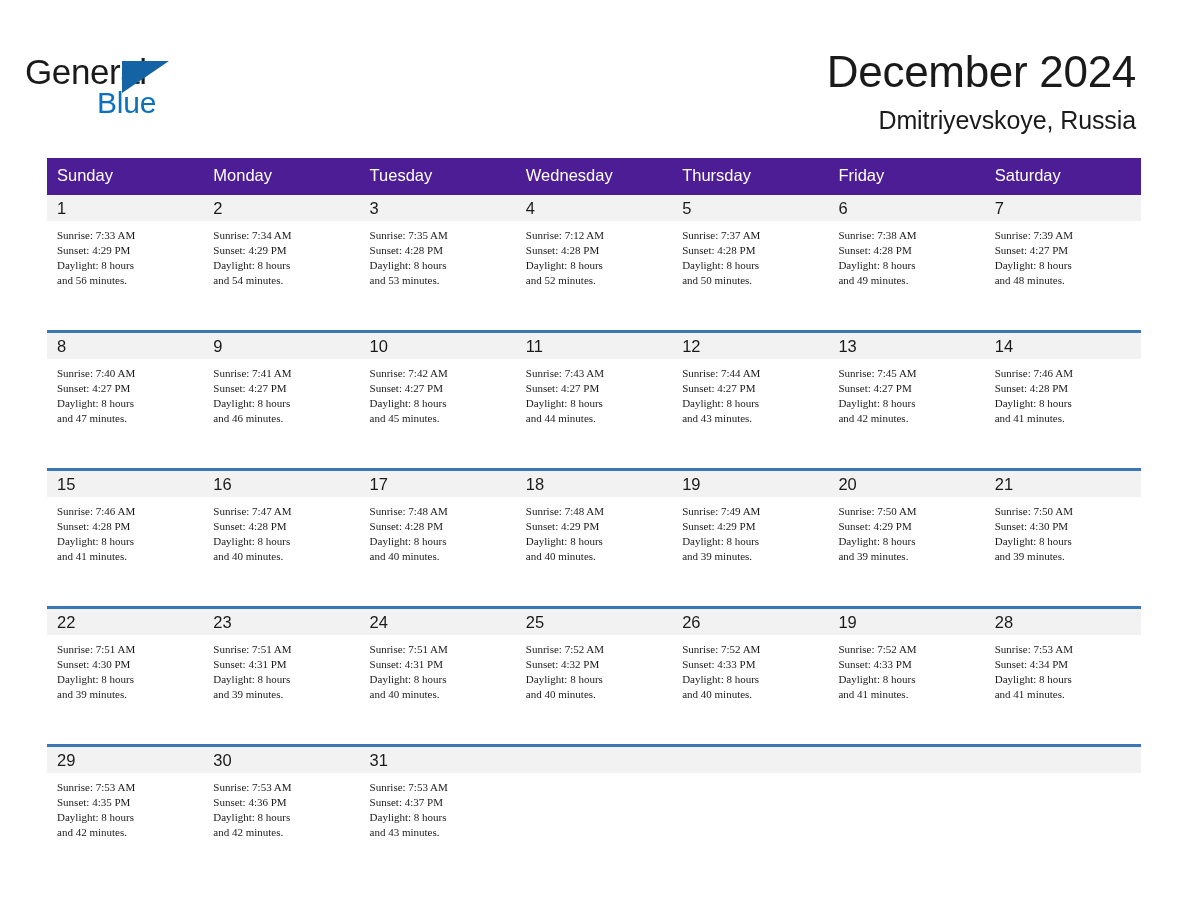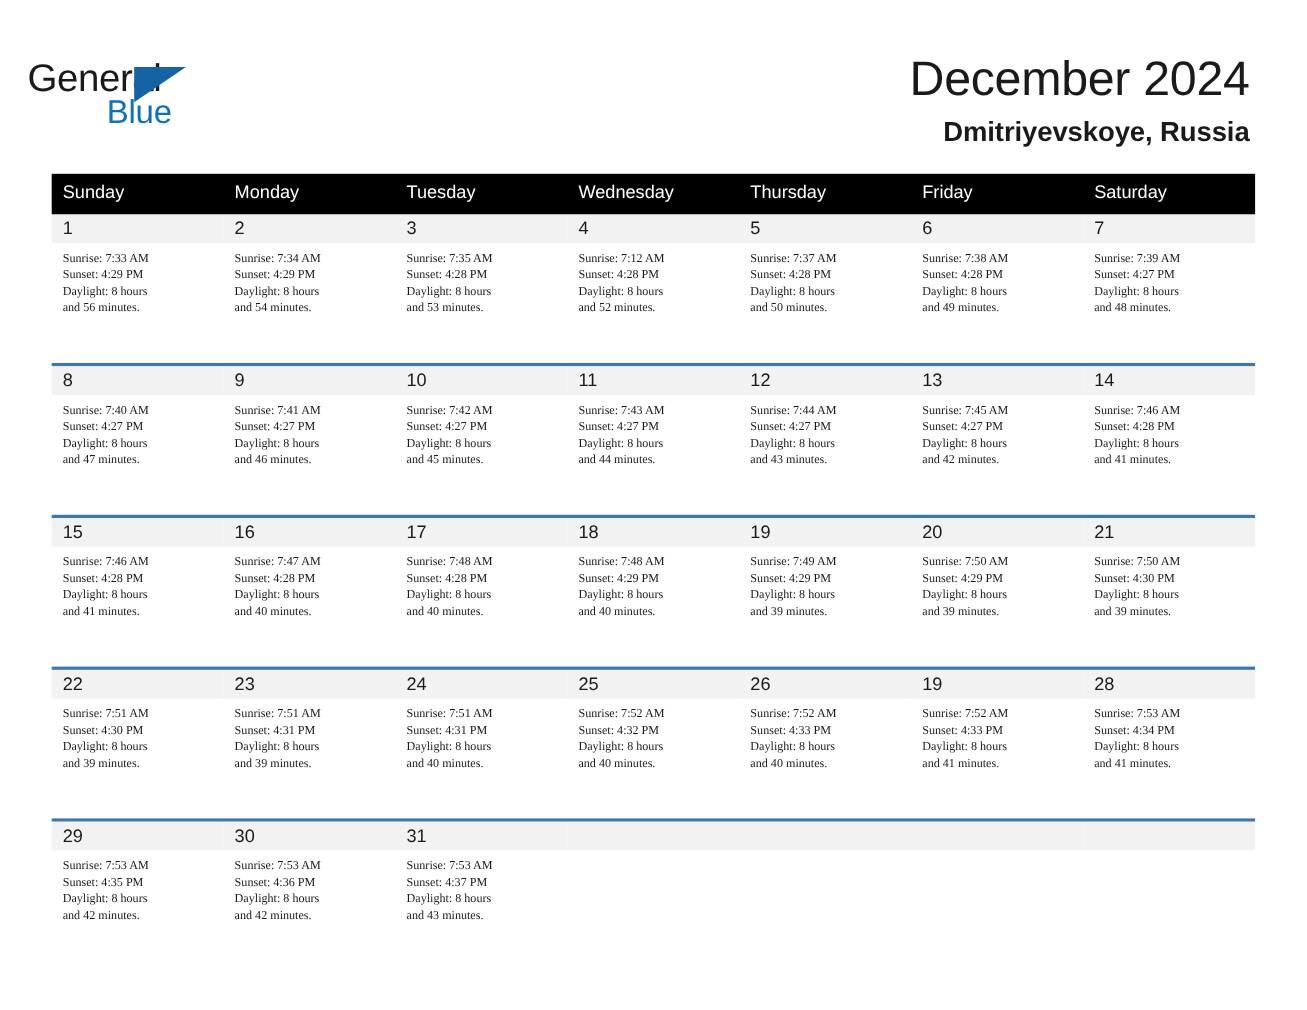--- a/index.html
+++ b/index.html
@@ -75,34 +75,34 @@
     color: #1a1a1a;
     line-height: 1.08;
     font-weight: 400;
     letter-spacing: -0.3px;
     white-space: nowrap;
   }
   .cal-subtitle {
     font-size: 25px;
     color: #1a1a1a;
     margin-top: 10px;
-    font-weight: 700;
+    font-weight: 400;
     letter-spacing: -0.1px;
     white-space: nowrap;
   }
 
   
   .calendar {
     margin: 0 47px 0 47px;
     width: 1094px;
   }
   .weekday-row {
     display: grid;
     grid-template-columns: repeat(7, 1fr);
-    background: #000000;
+    background: #4c1d95;
   }
   .weekday {
     color: #ffffff;
     font-size: 16.5px;
     padding: 8px 0 9px 10px;
     box-sizing: border-box;
     line-height: 1.2;
   }
 
   .week-row {

